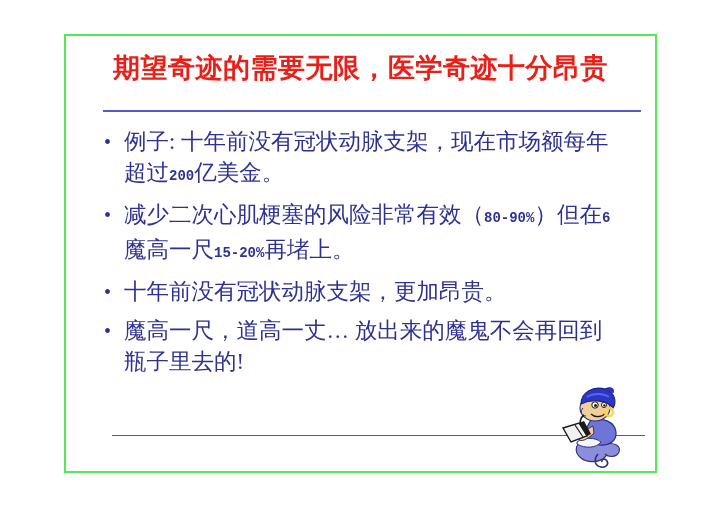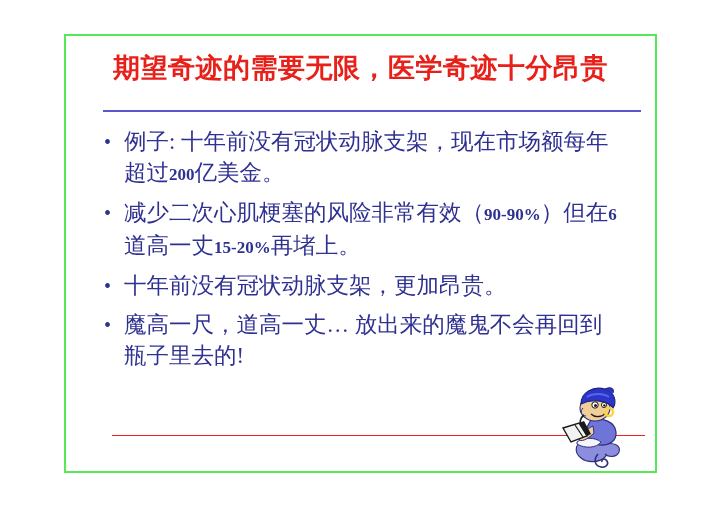--- a/index.html
+++ b/index.html
@@ -85,22 +85,22 @@
   .bullet-text {
     flex: 1 1 auto;
     font-size: 22.5px;
     line-height: 31px;
     color: #2f3191;
     font-family: "Liberation Serif", "DejaVu Serif", serif;
     letter-spacing: 0px;
   }
   .bullet-text b {
     font-weight: 700;
-    font-family: Liberation Serif, serif;
-    font-size: 17px;
+    font-family: Liberation Mono, monospace;
+    font-size: 14px;
   }
 
   
   #bottom-rule {
     position: absolute;
     left: 112px;
     top: 435px;
     width: 533px;
     height: 0;
     border-top: 1.5px solid #ef2020;
@@ -129,21 +129,21 @@
 
   <div id="body" style="color: rgb(47, 49, 145);">
 
     <div class="bullet">
       <span class="bullet-marker">•</span>
       <span class="bullet-text"><span>例子: 十年前没有冠状动脉支架，现在市场额每年超过</span><b>200</b><span>亿美金。</span></span>
     </div>
 
     <div class="bullet">
       <span class="bullet-marker">•</span>
-      <span class="bullet-text"><span>减少二次心肌梗塞的风险非常有效（</span><b>90-90%</b><span>）但在</span><b>6</b><span>道高一丈</span><b>15-20%</b><span>再堵上。</span></span>
+      <span class="bullet-text"><span>减少二次心肌梗塞的风险非常有效（</span><b>80-90%</b><span>）但在</span><b>6</b><span>魔高一尺</span><b>15-20%</b><span>再堵上。</span></span>
     </div>
 
     <div class="bullet">
       <span class="bullet-marker">•</span>
       <span class="bullet-text"><span>十年前没有冠状动脉支架，更加昂贵。</span></span>
     </div>
 
     <div class="bullet">
       <span class="bullet-marker">•</span>
       <span class="bullet-text"><span>魔高一尺，道高一丈… 放出来的魔鬼不会再回到瓶子里去的!</span></span>

